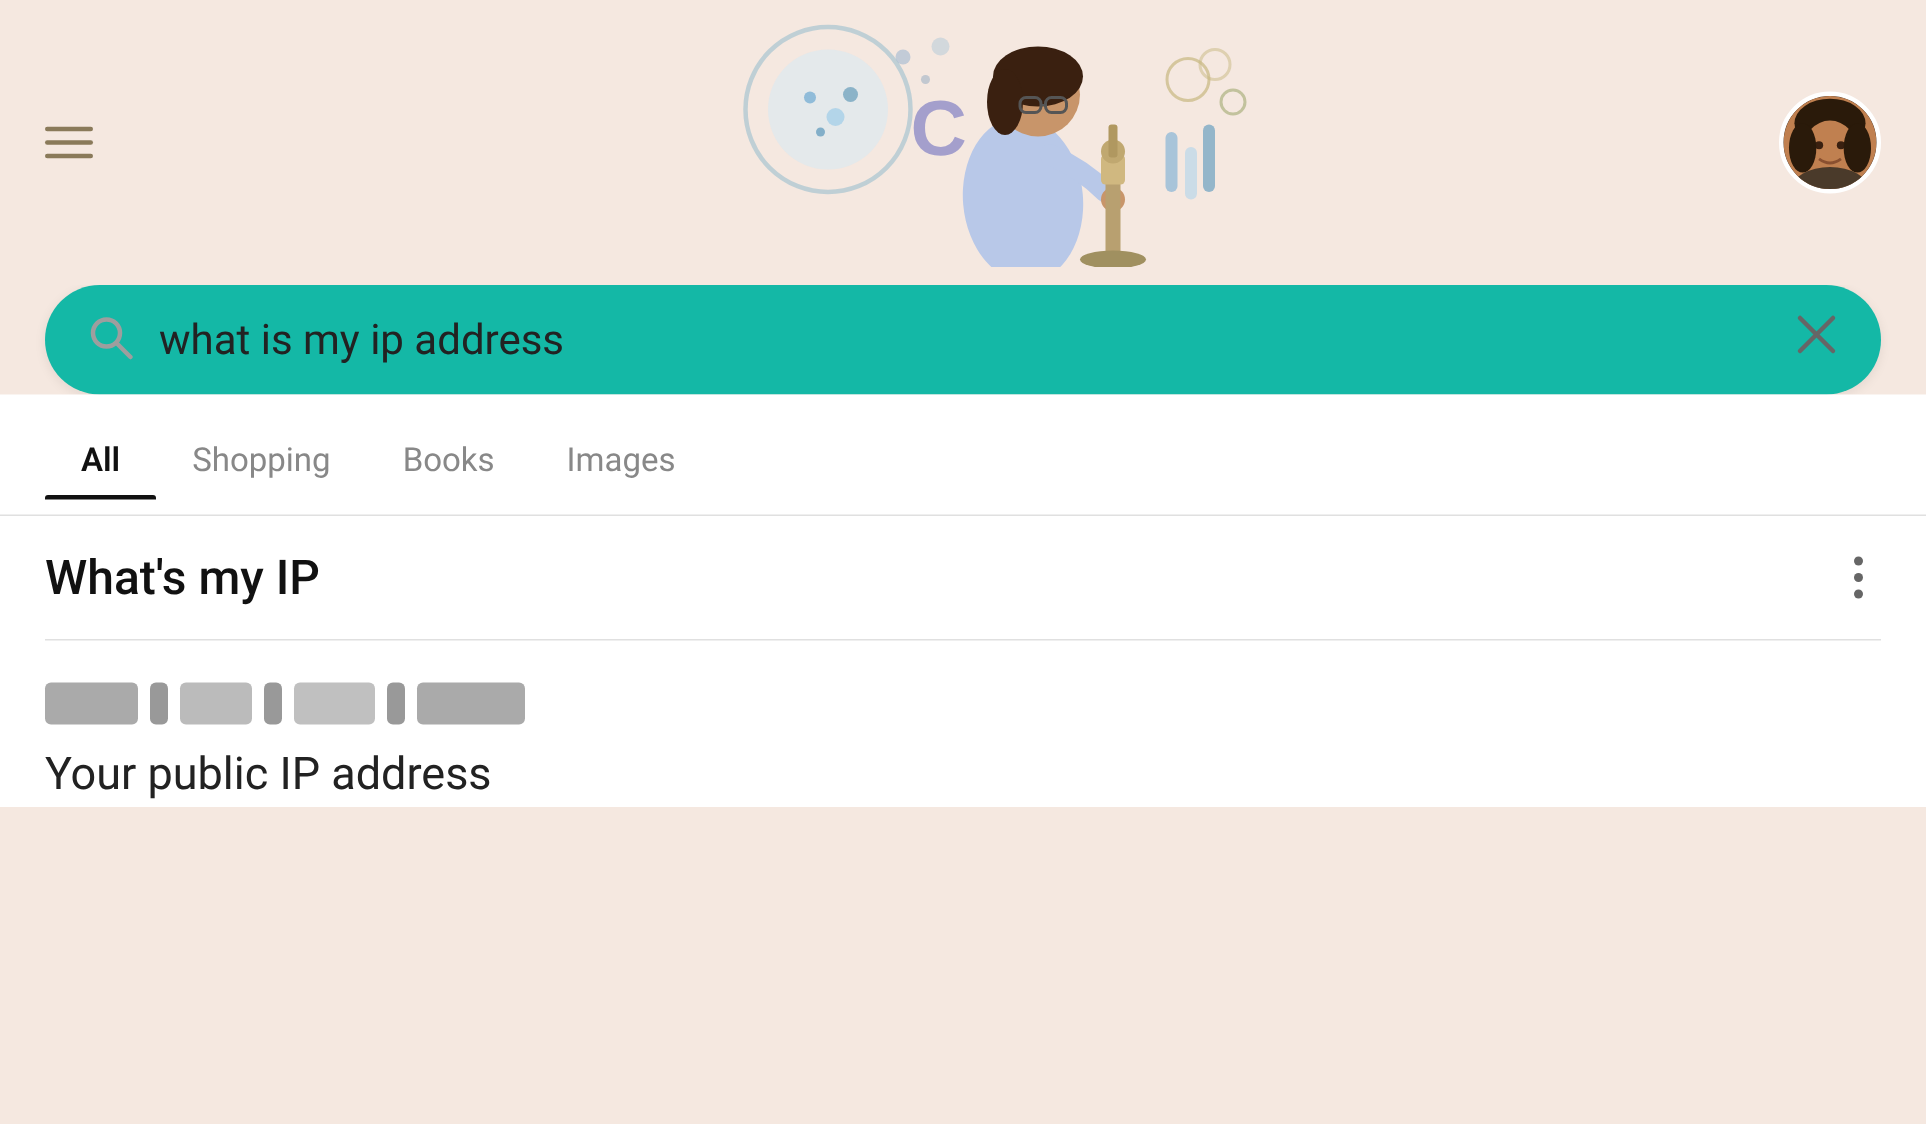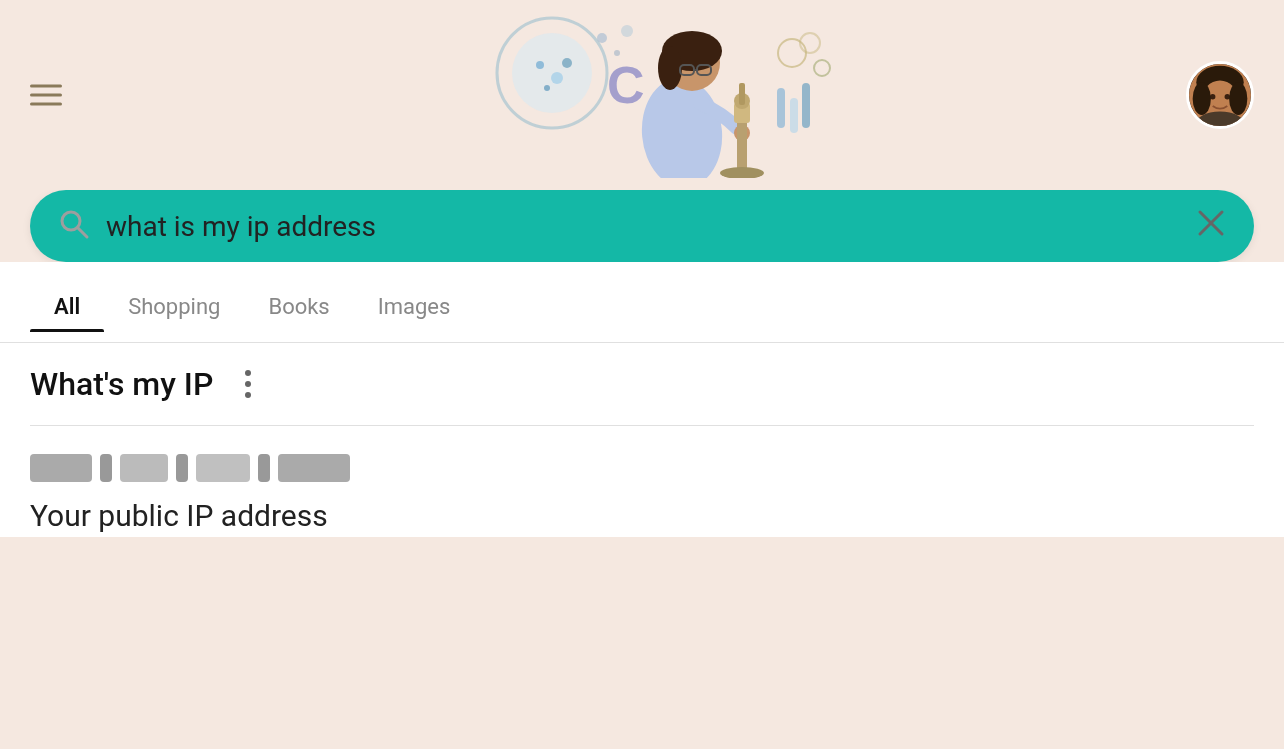--- a/index.html
+++ b/index.html
@@ -153,21 +153,21 @@
 
     
     .results-area {
       background: #fff;
       padding: 0 30px;
     }
 
     .result-header {
       display: flex;
       align-items: center;
-      justify-content: flex-start;
+      justify-content: space-between;
       padding: 22px 0;
       border-bottom: 1px solid #e0e0e0;
       gap: 20px;
     }
 
     .result-title {
       font-size: 32px;
       font-weight: 500;
       color: #111;
     }

